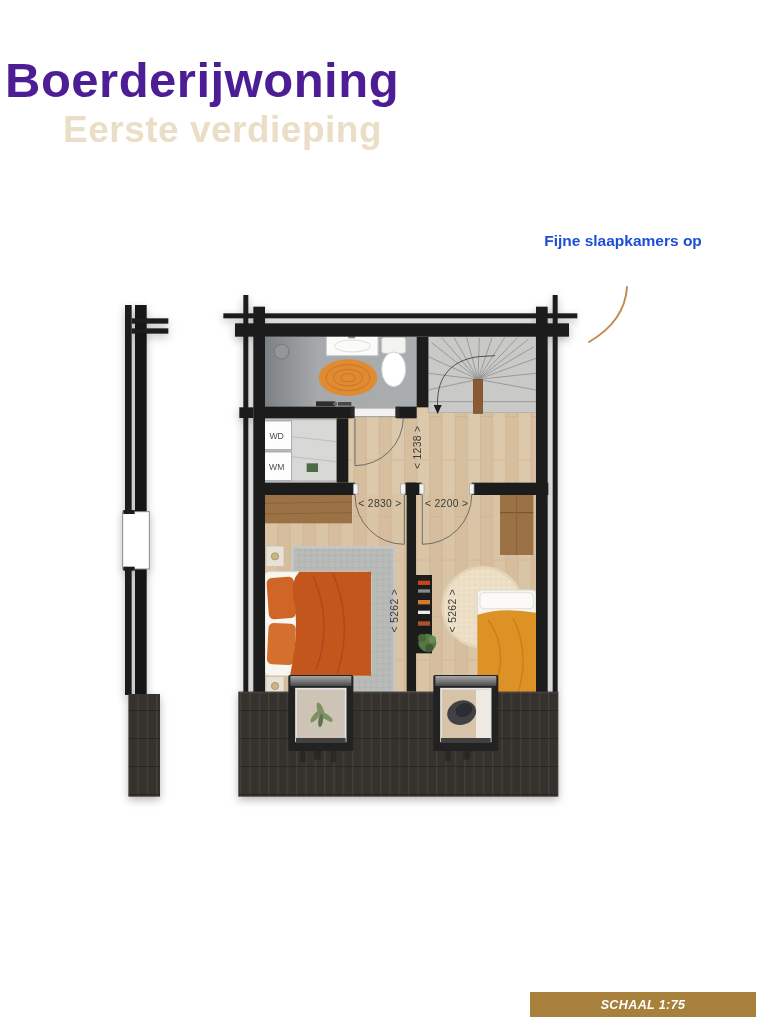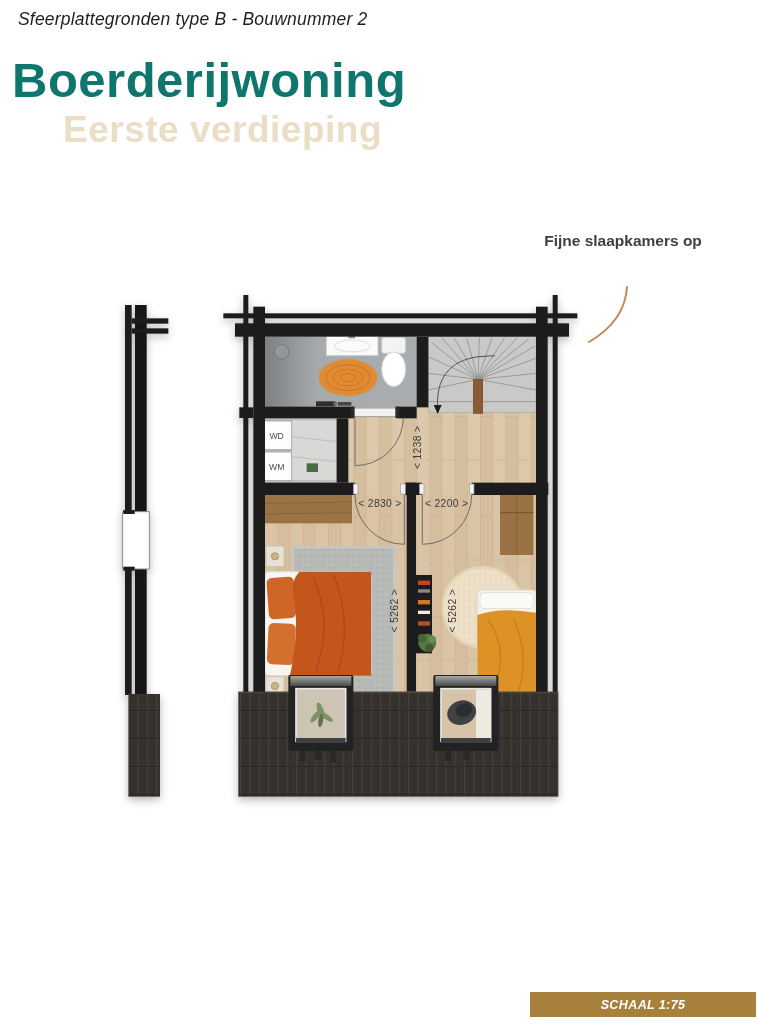--- a/index.html
+++ b/index.html
@@ -6,46 +6,45 @@
   .page{
     position:relative;width:757px;height:1024px;margin:0 auto;
     background:#ffffff;overflow:hidden;
     font-family:"Liberation Sans","DejaVu Sans",sans-serif;
   }
   .eyebrow{
     position:absolute;left:18px;top:9px;
     font-size:17.5px;font-style:italic;color:#1f1f1f;letter-spacing:.2px;
   }
   .title{
-    position:absolute;left:12px;top:54px;
-    font-size:49px;font-weight:bold;color:#0f766e;letter-spacing:.5px;line-height:1.1;
+    position:absolute;left:5px;top:54px;
+    font-size:49px;font-weight:bold;color:#4c1d95;letter-spacing:.5px;line-height:1.1;
   }
   .subtitle{
     position:absolute;left:15px;top:110px;
     font-size:37px;font-weight:bold;color:#ebdec6;letter-spacing:.5px;line-height:1.1;margin-left:48px;
   }
   .annotation{
     position:absolute;left:512px;top:228px;width:222px;
-    text-align:center;font-size:15.5px;font-weight:600;color:#404040;line-height:26px;
+    text-align:center;font-size:15.5px;font-weight:600;color:#1d4ed8;line-height:26px;
   }
   .leader{position:absolute;left:575px;top:280px;}
   .plan{position:absolute;left:100px;top:290px;}
   .scale-badge{
     position:absolute;left:530px;top:992px;width:226px;height:25px;
     background:#a7803b;color:#ffffff;display:flex;align-items:center;justify-content:center;
     font-size:12.5px;font-weight:bold;font-style:italic;letter-spacing:.4px;
   }
   svg text{font-family:"Liberation Sans","DejaVu Sans",sans-serif;}
 </style>
 </head>
 <body>
 
 <div class="page">
 
-  <div class="eyebrow">Sfeerplattegronden type B - Bouwnummer 2</div>
   <div class="title">Boerderijwoning</div>
   <div class="subtitle">Eerste verdieping</div>
 
   <div class="annotation">
     <div>Fijne slaapkamers op</div>
   </div>
 
   <svg class="leader" width="70" height="75" viewBox="0 0 70 75">
     <path d="M 52,7 Q 50,41 14,62" fill="none" stroke="#c28b52" stroke-width="2" stroke-linecap="round"></path>
   </svg>

